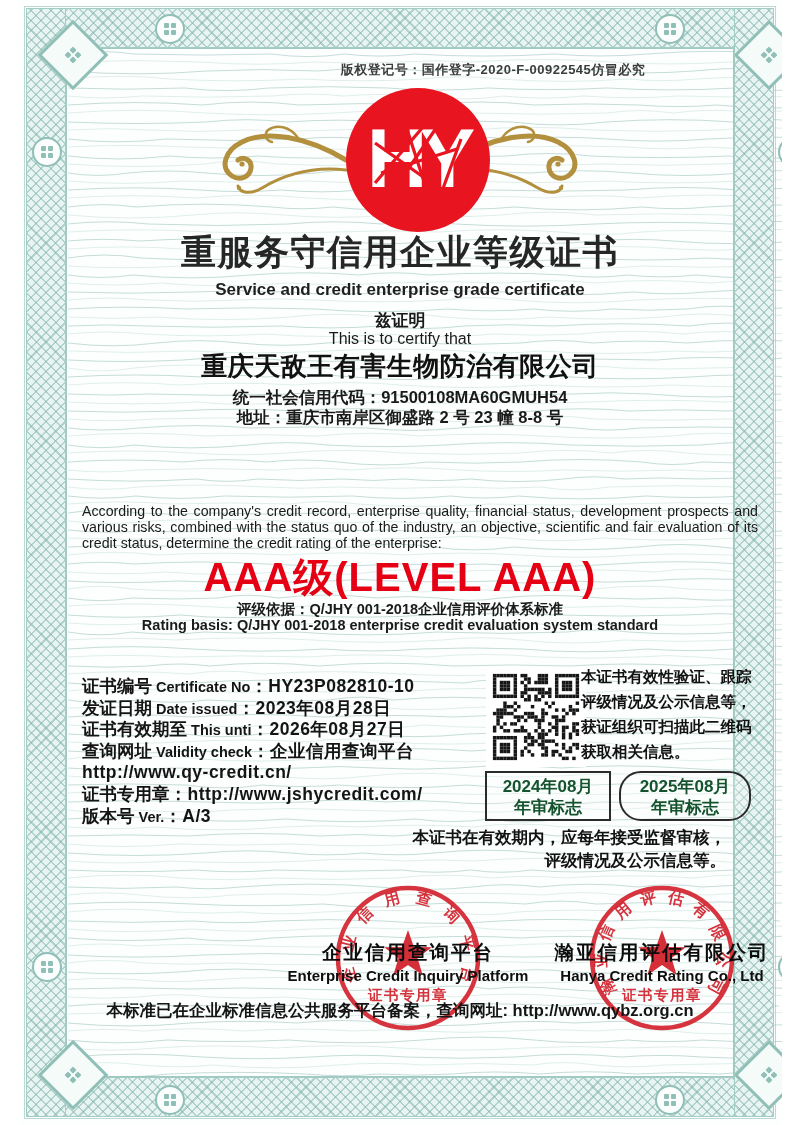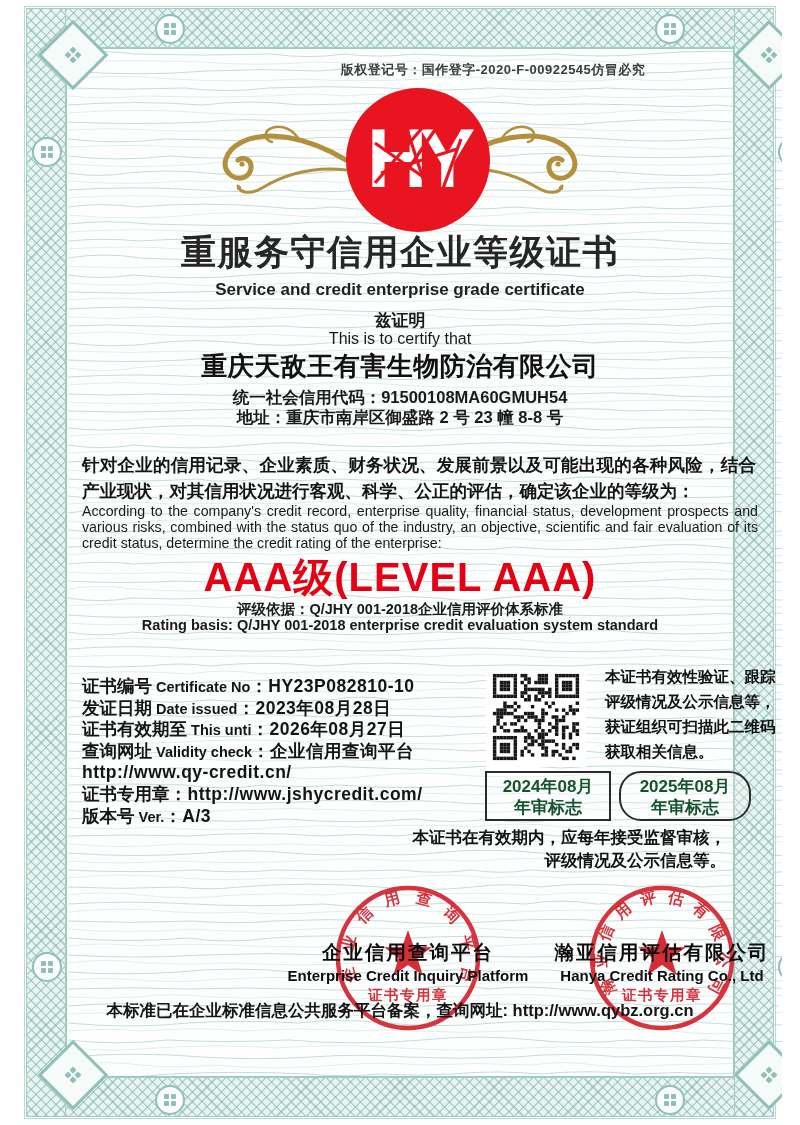--- a/index.html
+++ b/index.html
@@ -69,21 +69,21 @@
 
   
   .details{left:64px;top:676px;z-index:3;}
   .d-row{height:21.6px;line-height:21.6px;white-space:nowrap;}
   .d-zh{font-size:17.5px;font-weight:700;color:#141414;}
   .d-en{font-size:14.5px;font-weight:600;color:#141414;}
   .d-val{font-size:17.5px;font-weight:700;color:#141414;letter-spacing:.5px;}
 
   
   .qr{left:468px;top:667px;width:100px;height:100px;z-index:3;background:#fff;}
-  .qr-note{left:587px;top:664px;width:172px;z-index:3;}
+  .qr-note{left:563px;top:664px;width:172px;z-index:3;}
   .qr-note div{font-size:15.5px;font-weight:600;line-height:25px;color:#111;}
 
   .annual-box{top:771px;height:43px;border:2px solid #2b2b2b;z-index:3;text-align:center;padding-top:3px;background:rgba(250,253,252,.25);}
   .annual-box .l1,.annual-box .l2{font-size:17px;font-weight:700;line-height:21px;color:#14532d;}
   .box1{left:467px;width:122px;}
   .box2{left:601px;width:128px;border-radius:22px;}
 
   .supervision{right:56px;top:826px;text-align:right;z-index:3;}
   .supervision div{font-size:16.5px;font-weight:600;line-height:22.5px;color:#121212;}
 
@@ -367,21 +367,20 @@
   </svg>
 
   <div class="abs ctr title-zh">重服务守信用企业等级证书</div>
   <div class="abs ctr title-en">Service and credit enterprise grade certificate</div>
   <div class="abs ctr attest-en">This is to certify that</div>
   <div class="abs ctr attest-zh">兹证明</div>
   <div class="abs ctr company">重庆天敌王有害生物防治有限公司</div>
   <div class="abs ctr uscc">统一社会信用代码：91500108MA60GMUH54</div>
   <div class="abs ctr addr">地址：重庆市南岸区御盛路 2 号 23 幢 8-8 号</div>
 
-  <div class="abs para-zh">针对企业的信用记录、企业素质、财务状况、发展前景以及可能出现的各种风险，结合产业现状，对其信用状况进行客观、科学、公正的评估，确定该企业的等级为：</div>
   <div class="abs para-en">According to the company's credit record, enterprise quality, financial status, development prospects and various risks, combined with the status quo of the industry, an objective, scientific and fair evaluation of its credit status, determine the credit rating of the enterprise:</div>
 
   <div class="abs ctr level" id="level" style="color: rgb(230, 0, 20);">AAA级(LEVEL AAA)</div>
   <div class="abs ctr basis-zh">评级依据：Q/JHY 001-2018企业信用评价体系标准</div>
   <div class="abs ctr basis-en">Rating basis: Q/JHY 001-2018 enterprise credit evaluation system standard</div>
 
   <div class="abs details" id="details">
       <div class="d-row"><span class="d-zh">证书编号</span><span class="d-en"> Certificate No</span><span class="d-val">：HY23P082810-10</span></div>
       <div class="d-row"><span class="d-zh">发证日期</span><span class="d-en"> Date issued</span><span class="d-val">：2023年08月28日</span></div>
       <div class="d-row"><span class="d-zh">证书有效期至</span><span class="d-en"> This unti</span><span class="d-val">：2026年08月27日</span></div>

